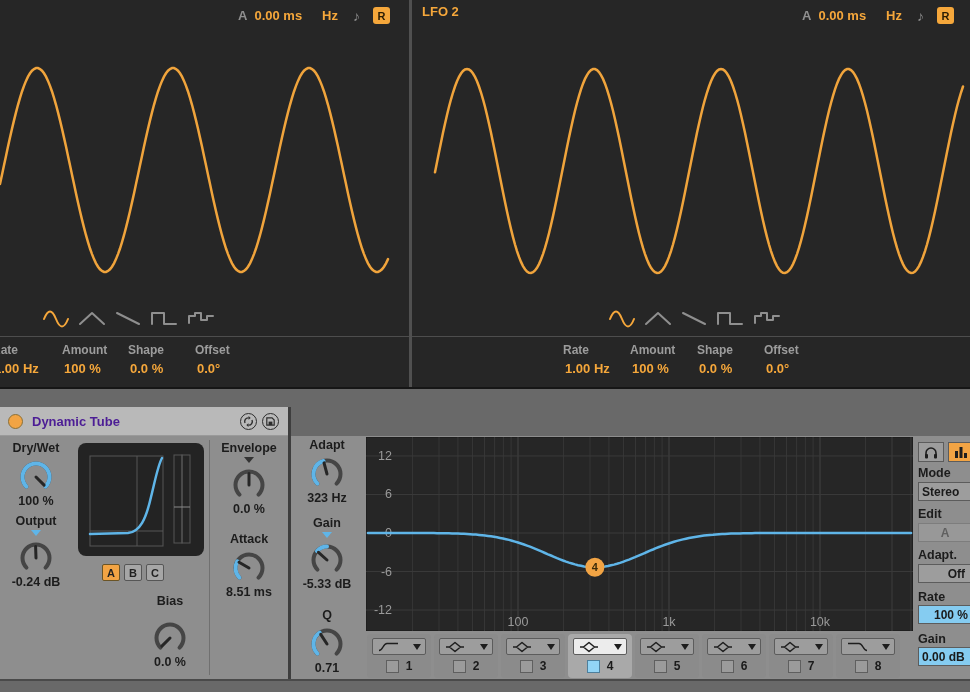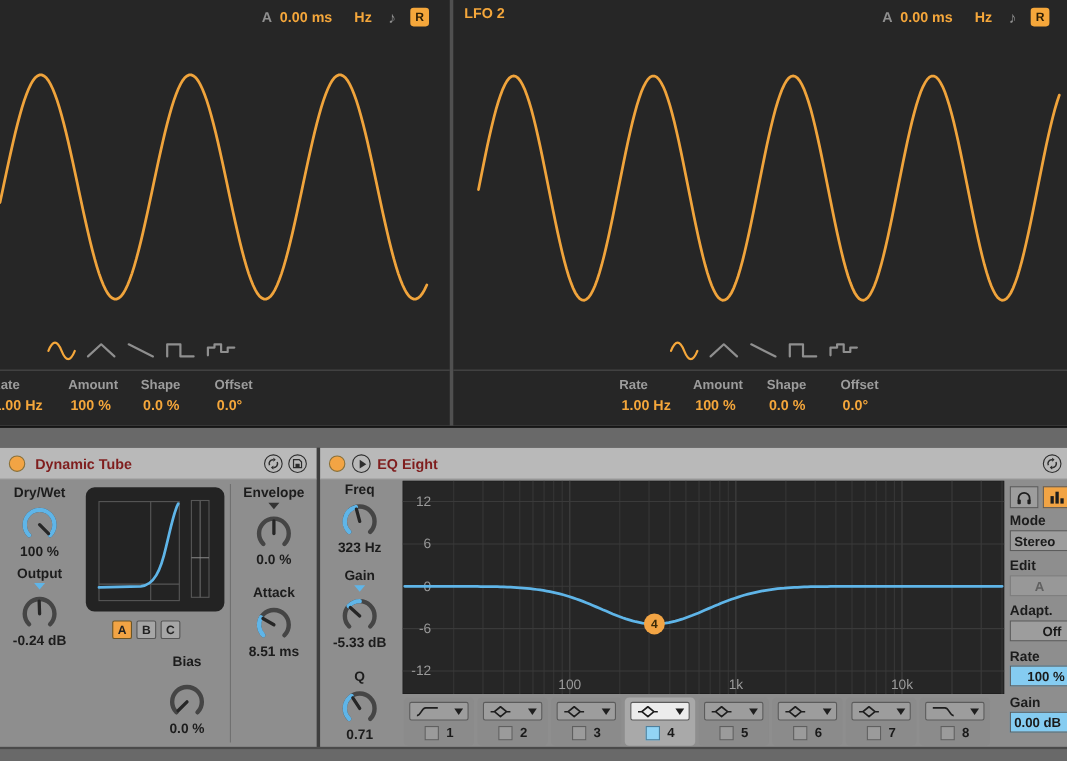--- a/index.html
+++ b/index.html
@@ -44,21 +44,21 @@
   .rack-bottom{position:absolute;left:0;top:679px;width:970px;height:2px;background:#4a4a4a;}
 
   
   .device{position:absolute;top:407px;height:272px;overflow:hidden;}
   #tube{left:0;width:288px;}
   #eq{left:291px;width:679px;}
   .dev-vdiv{position:absolute;left:288px;top:407px;width:3px;height:272px;background:#3e3e3e;}
   .titlebar{position:absolute;left:0;top:0;right:0;height:29px;background:#b9b9b9;border-bottom:1px solid #9a9a9a;box-sizing:border-box;}
   .led{position:absolute;left:8px;top:7px;width:15px;height:15px;border-radius:50%;
        background:#f2a444;border:1px solid #8a7038;box-sizing:border-box;}
-  .title{position:absolute;left:32px;top:7px;font-size:13px;font-weight:bold;color:#7f1d1d;white-space:nowrap;}
+  .title{position:absolute;left:32px;top:7px;font-size:13px;font-weight:bold;color:#4c1d95;white-space:nowrap;}
   #eq .title{left:52px;}
   .playbtn{position:absolute;left:29px;top:6px;width:17px;height:17px;border:1.5px solid #2d2d2d;
            border-radius:50%;box-sizing:border-box;display:flex;align-items:center;justify-content:center;}
   .playbtn .tri{width:0;height:0;border-left:6px solid #2d2d2d;border-top:4px solid transparent;
                 border-bottom:4px solid transparent;margin-left:2px;}
   .circbtn{position:absolute;top:6px;width:17px;height:17px;border:1.5px solid #2d2d2d;border-radius:50%;
            box-sizing:border-box;display:flex;align-items:center;justify-content:center;color:#2d2d2d;}
   #tube .hotswap{right:31px;} #tube .save{right:9px;} #eq .hotswap{right:5px;}
   .face{position:absolute;left:0;top:29px;right:0;bottom:0;background:#8e8e8e;}
 
@@ -306,38 +306,23 @@
           <span class="sel">A</span>
           <span>B</span>
           <span>C</span>
         </div>
     </div>
   </section>
 
   <div class="dev-vdiv"></div>
 
   <section class="device" id="eq">
-    <div class="titlebar">
-      <span class="led"></span>
-      <span class="playbtn">
-          <span class="tri"></span>
-        </span>
-      <span class="title">EQ Eight</span>
-      <span class="circbtn hotswap">
-        <svg width="11" height="11" viewBox="0 0 11 11">
-          <path d="M2,7 A3.6,3.6 0 0 1 5.5,1.9" fill="none" stroke="#2d2d2d" stroke-width="1.4"></path>
-          <path d="M9,4 A3.6,3.6 0 0 1 5.5,9.1" fill="none" stroke="#2d2d2d" stroke-width="1.4"></path>
-          <path d="M5.5,0 l2.2,1.9 -2.2,1.9 z" fill="#2d2d2d"></path>
-          <path d="M5.5,11 l-2.2,-1.9 2.2,-1.9 z" fill="#2d2d2d"></path>
-        </svg>
-      </span>
-    </div>
     <div class="face">
       <div class="kcol freq">
-          <div class="klabel">Freq</div>
+          <div class="klabel">Adapt</div>
           <svg class="knob" viewBox="0 0 40 40">
             <path d="M10.45,30.55 A13.5,13.5 0 1 1 29.55,30.55" fill="none" stroke="#454545" stroke-width="4" stroke-linecap="round"></path>
             <path d="M10.45,30.55 A13.5,13.5 0 0 1 16.51,7.96" fill="none" stroke="#5fb5e8" stroke-width="4" stroke-linecap="round"></path>
             <line x1="20" y1="21" x2="17.02358098132101" y2="9.891852997675715" stroke="#262626" stroke-width="3" stroke-linecap="round"></line>
           </svg>
           <div class="kvalue">323 Hz</div>
         </div>
       <div class="kcol gain">
           <div class="klabel">Gain</div>
           <div class="kmarker blue"></div>

